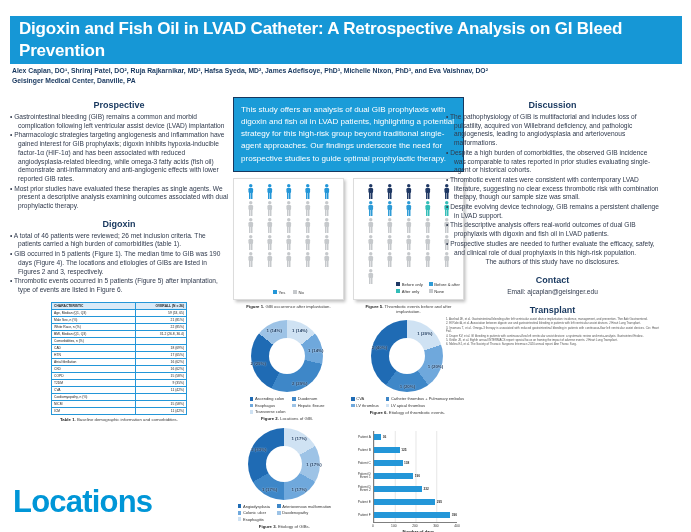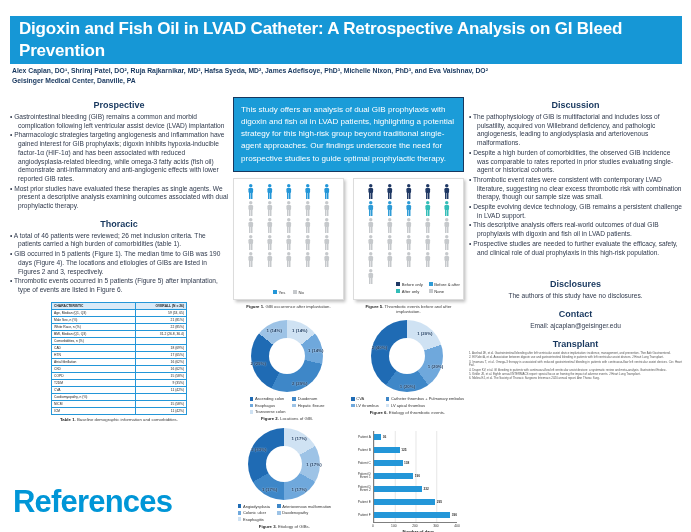--- a/index.html
+++ b/index.html
@@ -8,21 +8,21 @@
   
   .band{position:absolute;left:10px;right:9px;top:16px;height:48px;background:#1697D6;
         color:#fff;padding:2px 9px;box-sizing:border-box;}
   .band h1{margin:0;font-size:17px;line-height:1.3;font-weight:bold;letter-spacing:-0.2px;}
   .authors{position:absolute;left:12px;top:67px;font-size:6.8px;font-weight:bold;color:#17375E;}
   .affil{position:absolute;left:12px;top:77px;font-size:6.8px;font-weight:bold;color:#17375E;}
   
   .col{position:absolute;top:92px;}
   #col-left{left:10px;width:218px;}
   #col-center{left:233px;width:231px;}
-  #col-right{left:469px;width:213px;}
+  #col-right{left:446px;width:213px;}
   .sec-h{font-size:9px;font-weight:bold;color:#17375E;text-align:center;margin:8px 0 3px;}
   .bullets{font-size:6.6px;line-height:1.32;color:#303a4d;}
   .bullet{padding-left:8px;text-indent:-8px;margin-bottom:1px;}
   .bullet::before{content:"•  ";color:#303a4d;}
   
   .mini-table{width:134px;margin:7px auto 0;border:1.2px solid #2396D8;font-size:3.3px;color:#222;}
   .t-row{display:flex;border-top:0.9px solid #2396D8;background:#fff;}
   .t-row:first-child{border-top:none;font-weight:bold;background:#D9EAF7;}
   .t-c1{flex:1.7;padding:1px 2px;}
   .t-c2{flex:1;padding:1px 2px;text-align:right;border-left:0.9px solid #2396D8;}
@@ -84,21 +84,21 @@
   <div class="authors">Alex Caplan, DO¹, Shriraj Patel, DO², Ruja Rajkarnikar, MD², Hafsa Syeda, MD², James Adefisoye, PhD³, Michelle Nixon, PhD³, and Eva Vaishnav, DO²</div>
   <div class="affil">Geisinger Medical Center, Danville, PA</div>
 
   <div class="col" id="col-left">
     <div class="sec-h">Prospective</div>
     <div class="bullets">
         <div class="bullet">Gastrointestinal bleeding (GIB) remains a common and morbid complication following left ventricular assist device (LVAD) implantation</div>
         <div class="bullet">Pharmacologic strategies targeting angiogenesis and inflammation have gained interest for GIB prophylaxis; digoxin inhibits hypoxia-inducible factor-1α (HIF-1α) and has been associated with reduced angiodysplasia-related bleeding, while omega-3 fatty acids (fish oil) demonstrate anti-inflammatory and anti-angiogenic effects with lower reported GIB rates.</div>
         <div class="bullet">Most prior studies have evaluated these therapies as single agents. We present a descriptive analysis examining outcomes associated with dual prophylactic therapy.</div>
       </div>
-    <div class="sec-h">Thoracic</div>
+    <div class="sec-h">Digoxin</div>
     <div class="bullets">
         <div class="bullet">A total of 46 patients were reviewed; 26 met inclusion criteria. The patients carried a high burden of comorbidities (table 1).</div>
         <div class="bullet">GIB occurred in 5 patients (Figure 1). The median time to GIB was 190 days (Figure 4). The locations and etiologies of GIBs are listed in Figures 2 and 3, respectively.</div>
         <div class="bullet">Thrombotic events occurred in 5 patients (Figure 5) after implantation, type of events are listed in Figure 6.</div>
       </div>
     <div class="mini-table">
         <div class="t-row">
           <div class="t-c1">CHARACTERISTIC</div>
           <div class="t-c2">OVERALL (N = 26)</div>
         </div>
@@ -161,21 +161,21 @@
         <div class="t-row">
           <div class="t-c1">ICM</div>
           <div class="t-c2">11 (42%)</div>
         </div>
       </div>
     <div class="caption">
       <b>Table 1.</b><span> Baseline demographic information and comorbidities.</span>
     </div>
   </div>
 
-  <div class="logo">References</div>
+  <div class="logo">Locations</div>
 
   <div class="col" id="col-center">
     <div class="summary">This study offers an analysis of dual GIB prophylaxis with digoxin and fish oil in LVAD patients, highlighting a potential strategy for this high-risk group beyond traditional single-agent approaches. Our findings underscore the need for prospective studies to guide optimal prophylactic therapy.</div>
 
     <div class="fig-row1">
       <div class="fig-panel">
         <div class="pictogrid">
             <span class="person"><svg viewBox="0 0 12 26">
                 <circle cx="6" cy="3.1" r="2.9" fill="#2396D8"></circle>
                 <rect x="2.1" y="6.6" width="7.8" height="8.4" rx="2" fill="#2396D8"></rect>
@@ -693,21 +693,20 @@
         <div class="bullet">Despite a high burden of comorbidities, the observed GIB incidence was comparable to rates reported in prior studies evaluating single-agent or historical cohorts.</div>
         <div class="bullet">Thrombotic event rates were consistent with contemporary LVAD literature, suggesting no clear excess thrombotic risk with combination therapy, though our sample size was small.</div>
       </div>
 
     <div class="bullets">
         <div class="bullet">Despite evolving device technology, GIB remains a persistent challenge in LVAD support.</div>
         <div class="bullet">This descriptive analysis offers real-world outcomes of dual GIB prophylaxis with digoxin and fish oil in LVAD patients.</div>
         <div class="bullet">Prospective studies are needed to further evaluate the efficacy, safety, and clinical role of dual prophylaxis in this high-risk population.</div>
       </div>
 
-    <div class="sec-h" style="margin-top:22px;">Disclosures</div>
     <div class="center-text">The authors of this study have no disclosures.</div>
 
     <div class="sec-h" style="margin-top:8px;">Contact</div>
     <div class="center-text">Email: ajcaplan@geisinger.edu</div>
 
     <div class="sec-h" style="margin-top:8px;">Transplant</div>
     <div class="refs">
         <div>1. Axelrad JE, et al. Gastrointestinal bleeding after left ventricular assist device implantation: incidence, management, and prevention. Ther Adv Gastroenterol.</div>
         <div>2. El Rafei A, et al. Association between digoxin use and gastrointestinal bleeding in patients with left ventricular assist devices. J Heart Lung Transplant.</div>
         <div>3. Imamura T, et al. Omega-3 therapy is associated with reduced gastrointestinal bleeding in patients with continuous-flow left ventricular assist devices. Circ Heart Fail.</div>

